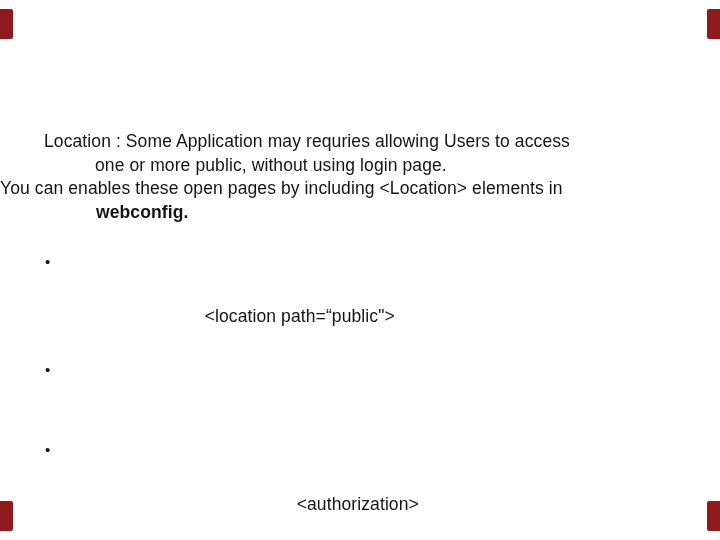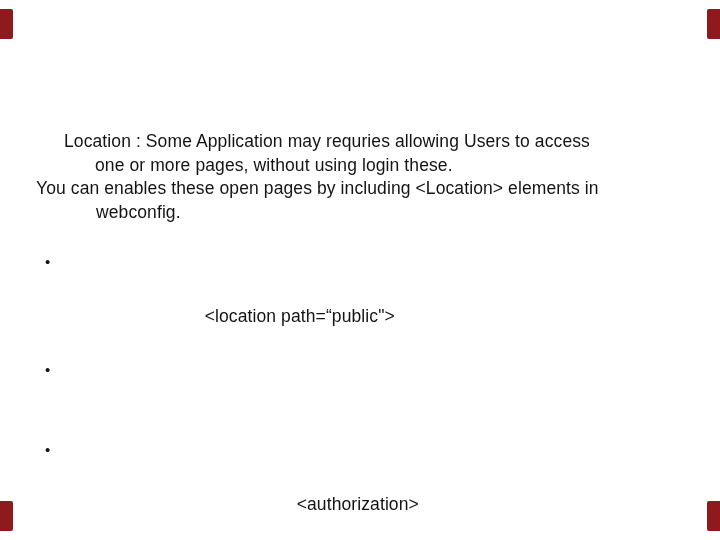--- a/index.html
+++ b/index.html
@@ -36,24 +36,24 @@
     position: absolute;
     top: 130px; left: 0;
     width: 720px;
     font-size: 17.5px;
     letter-spacing: 0.1px;
   }
   .iline {
     line-height: 23.5px;
     white-space: pre;
   }
-  .iline.l1 { padding-left: 64px; }
+  .iline.l1 { padding-left: 44px; }
   .iline.l2 { padding-left: 95px; }
-  .iline.l3 { padding-left: 36px; }
-  .iline.l4 { padding-left: 96px; }
+  .iline.l3 { }
+  .iline.l4 { padding-left: 96px; font-weight: bold; }
 
   .gap { height: 25px; }
 
   .brow {
     position: relative;
     line-height: 26.9px;
     white-space: pre;
   }
   .brow .dot {
     position: absolute;
@@ -77,21 +77,21 @@
 <div class="slide">
 
   <div class="corner tl"></div>
   <div class="corner tr"></div>
   <div class="corner bl"></div>
   <div class="corner br"></div>
 
   <div class="textblock">
 
     <div class="iline l1">Location : Some Application may requries allowing Users to access</div>
-    <div class="iline l2">one or more pages, without using login these.</div>
+    <div class="iline l2">one or more public, without using login page.</div>
     <div class="iline l3">You can enables these open pages by including &lt;Location&gt; elements in</div>
     <div class="iline l4">webconfig.</div>
 
     <div class="gap"></div>
 
     <div class="bullets">
       <div class="brow">
         <span class="dot">•</span>
         <span class="txt">&lt;location path=“public"&gt;</span>
       </div>

